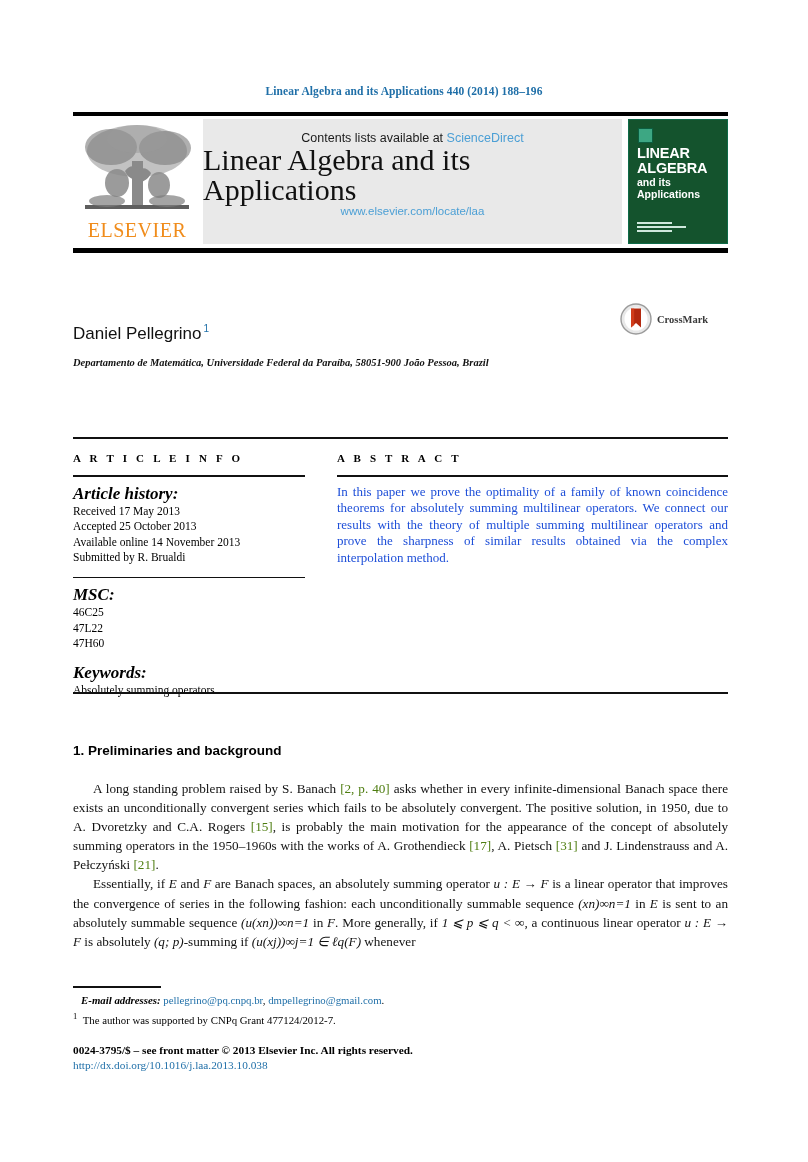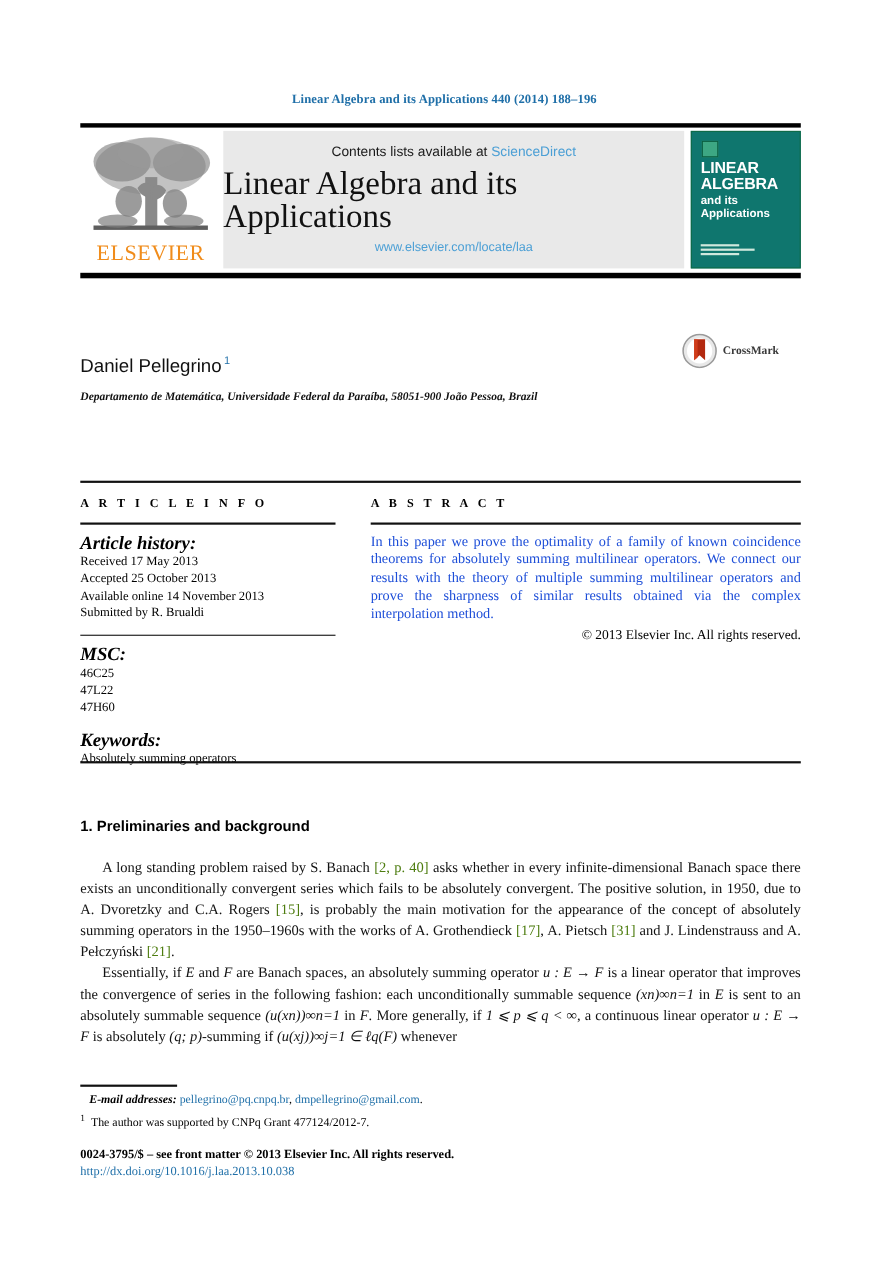--- a/index.html
+++ b/index.html
@@ -74,21 +74,21 @@
     color: #f08c1b;
     margin-top: 0;
   }
   .journal-banner {
     flex: 1;
     background: #e9e9e9;
     margin: 0 6px 0 2px;
     display: flex;
     flex-direction: column;
     align-items: center;
-    justify-content: space-between;
+    justify-content: flex-start;
     padding: 12px 0 13px 0;
     box-sizing: border-box;
   }
   .contents-line {
     font-family: "Liberation Sans", sans-serif;
     font-size: 12.5px;
     color: #1a1a1a;
   }
   .contents-line .sd {
     color: #4b9fd5;
@@ -99,21 +99,21 @@
     color: #111;
     line-height: 1;
   }
   .journal-url {
     font-family: "Liberation Sans", sans-serif;
     font-size: 11.5px;
     color: #4b9fd5;
   }
   .cover-thumb {
     width: 100px;
-    background: #0f766e;
+    background: #14532d;
     position: relative;
     border: 1px solid #0e6b49;
     box-sizing: border-box;
     overflow: hidden;
   }
   .cover-mark {
     position: absolute;
     left: 9px; top: 8px;
     width: 13px; height: 13px;
     background: #3da783;
@@ -405,21 +405,20 @@
     <div class="info-line">47H60</div>
     <div class="info-gap"></div>
     <div class="info-label">Keywords:</div>
     <div class="info-line">Absolutely summing operators</div>
   </div>
 
   <div class="abs-col">
     <div class="sec-head">A B S T R A C T</div>
     <div class="thin-rule"></div>
     <div class="abs-text">In this paper we prove the optimality of a family of known coincidence theorems for absolutely summing multilinear operators. We connect our results with the theory of multiple summing multilinear operators and prove the sharpness of similar results obtained via the complex interpolation method.</div>
-    <div class="abs-copyright">© 2013 Elsevier Inc. All rights reserved.</div>
   </div>
 
   <div class="rule-med" style="top:692px;"></div>
 
   <div class="body-sec-title">1. Preliminaries and background</div>
 
   <div class="body-text">
     <p><span>A long standing problem raised by S. Banach </span><span class="ref">[2, p. 40]</span><span> asks whether in every infinite-dimensional Banach space there exists an unconditionally convergent series which fails to be absolutely convergent. The positive solution, in 1950, due to A. Dvoretzky and C.A. Rogers </span><span class="ref">[15]</span><span>, is probably the main motivation for the appearance of the concept of absolutely summing operators in the 1950–1960s with the works of A. Grothendieck </span><span class="ref">[17]</span><span>, A. Pietsch </span><span class="ref">[31]</span><span> and J. Lindenstrauss and A. Pełczyński </span><span class="ref">[21]</span><span>.</span></p>
 
     <p><span>Essentially, if </span><span class="mvar">E</span><span> and </span><span class="mvar">F</span><span> are Banach spaces, an absolutely summing operator </span><span class="mvar">u : E → F</span><span> is a linear operator that improves the convergence of series in the following fashion: each unconditionally summable sequence </span><span class="mvar">(xn)∞n=1</span><span> in </span><span class="mvar">E</span><span> is sent to an absolutely summable sequence </span><span class="mvar">(u(xn))∞n=1</span><span> in </span><span class="mvar">F</span><span>. More generally, if </span><span class="mvar">1 ⩽ p ⩽ q &lt; ∞</span><span>, a continuous linear operator </span><span class="mvar">u : E → F</span><span> is absolutely </span><span class="mvar">(q; p)</span><span>-summing if </span><span class="mvar">(u(xj))∞j=1 ∈ ℓq(F)</span><span> whenever</span></p>

